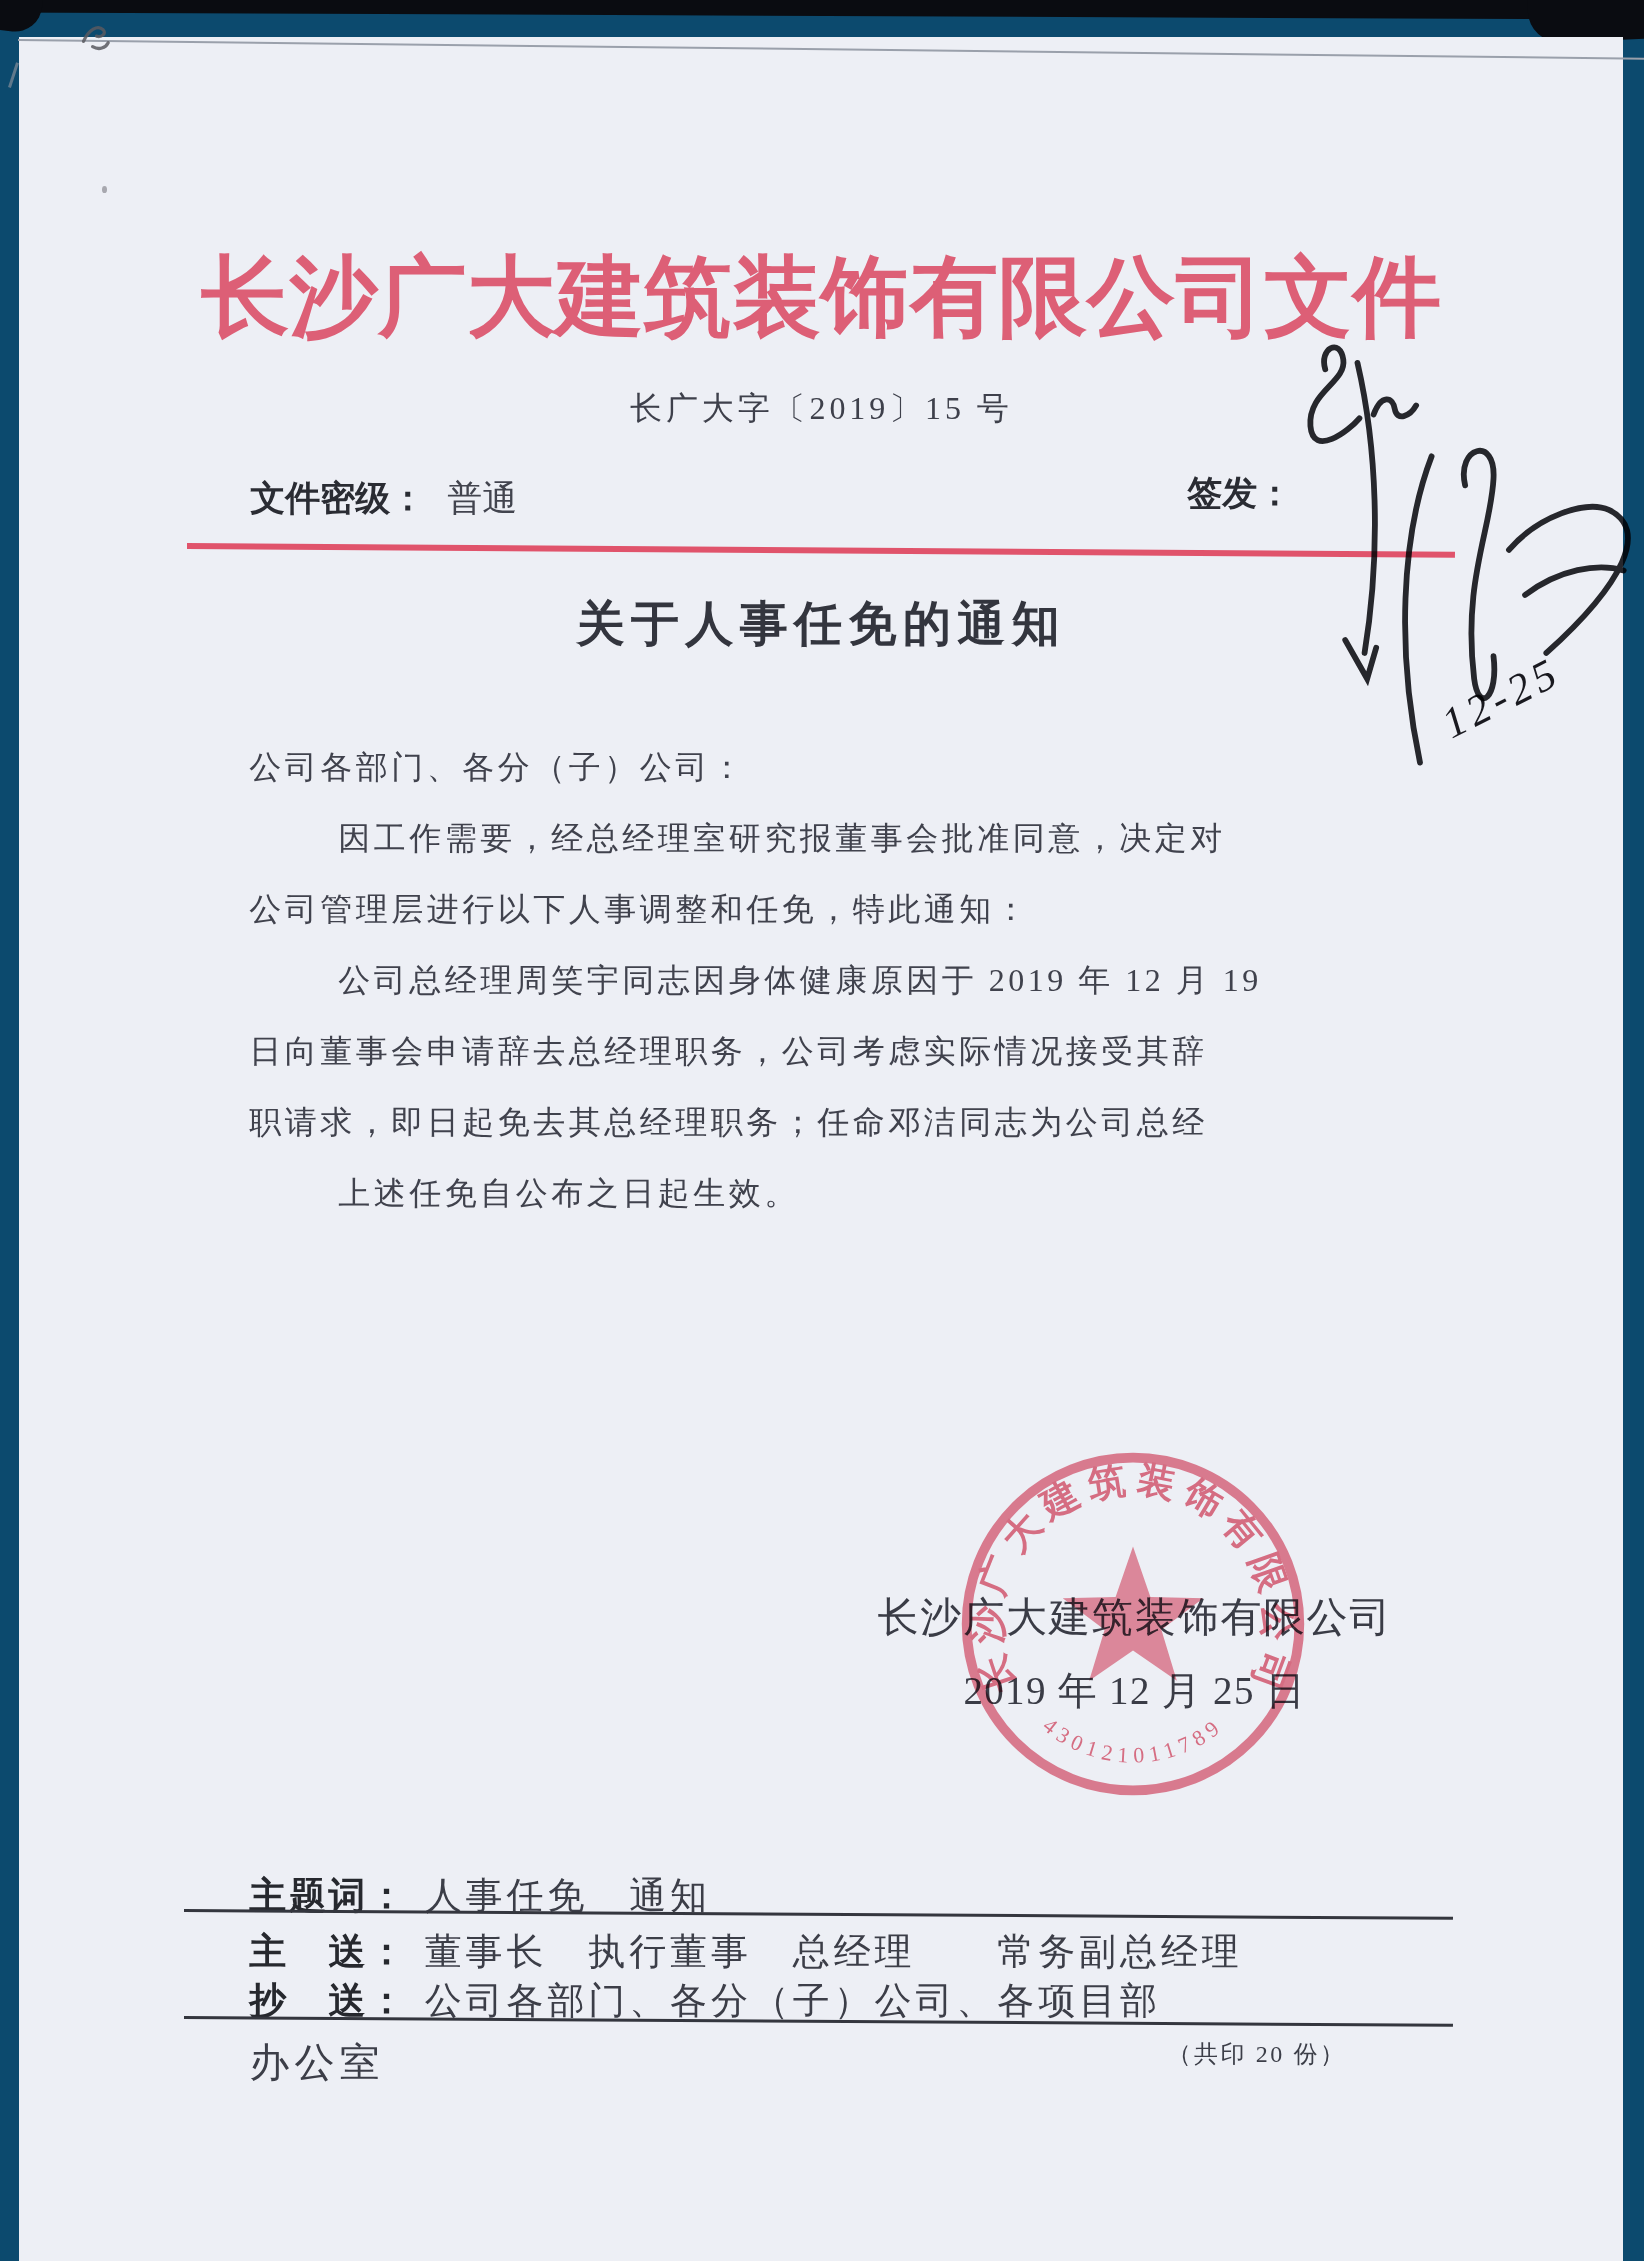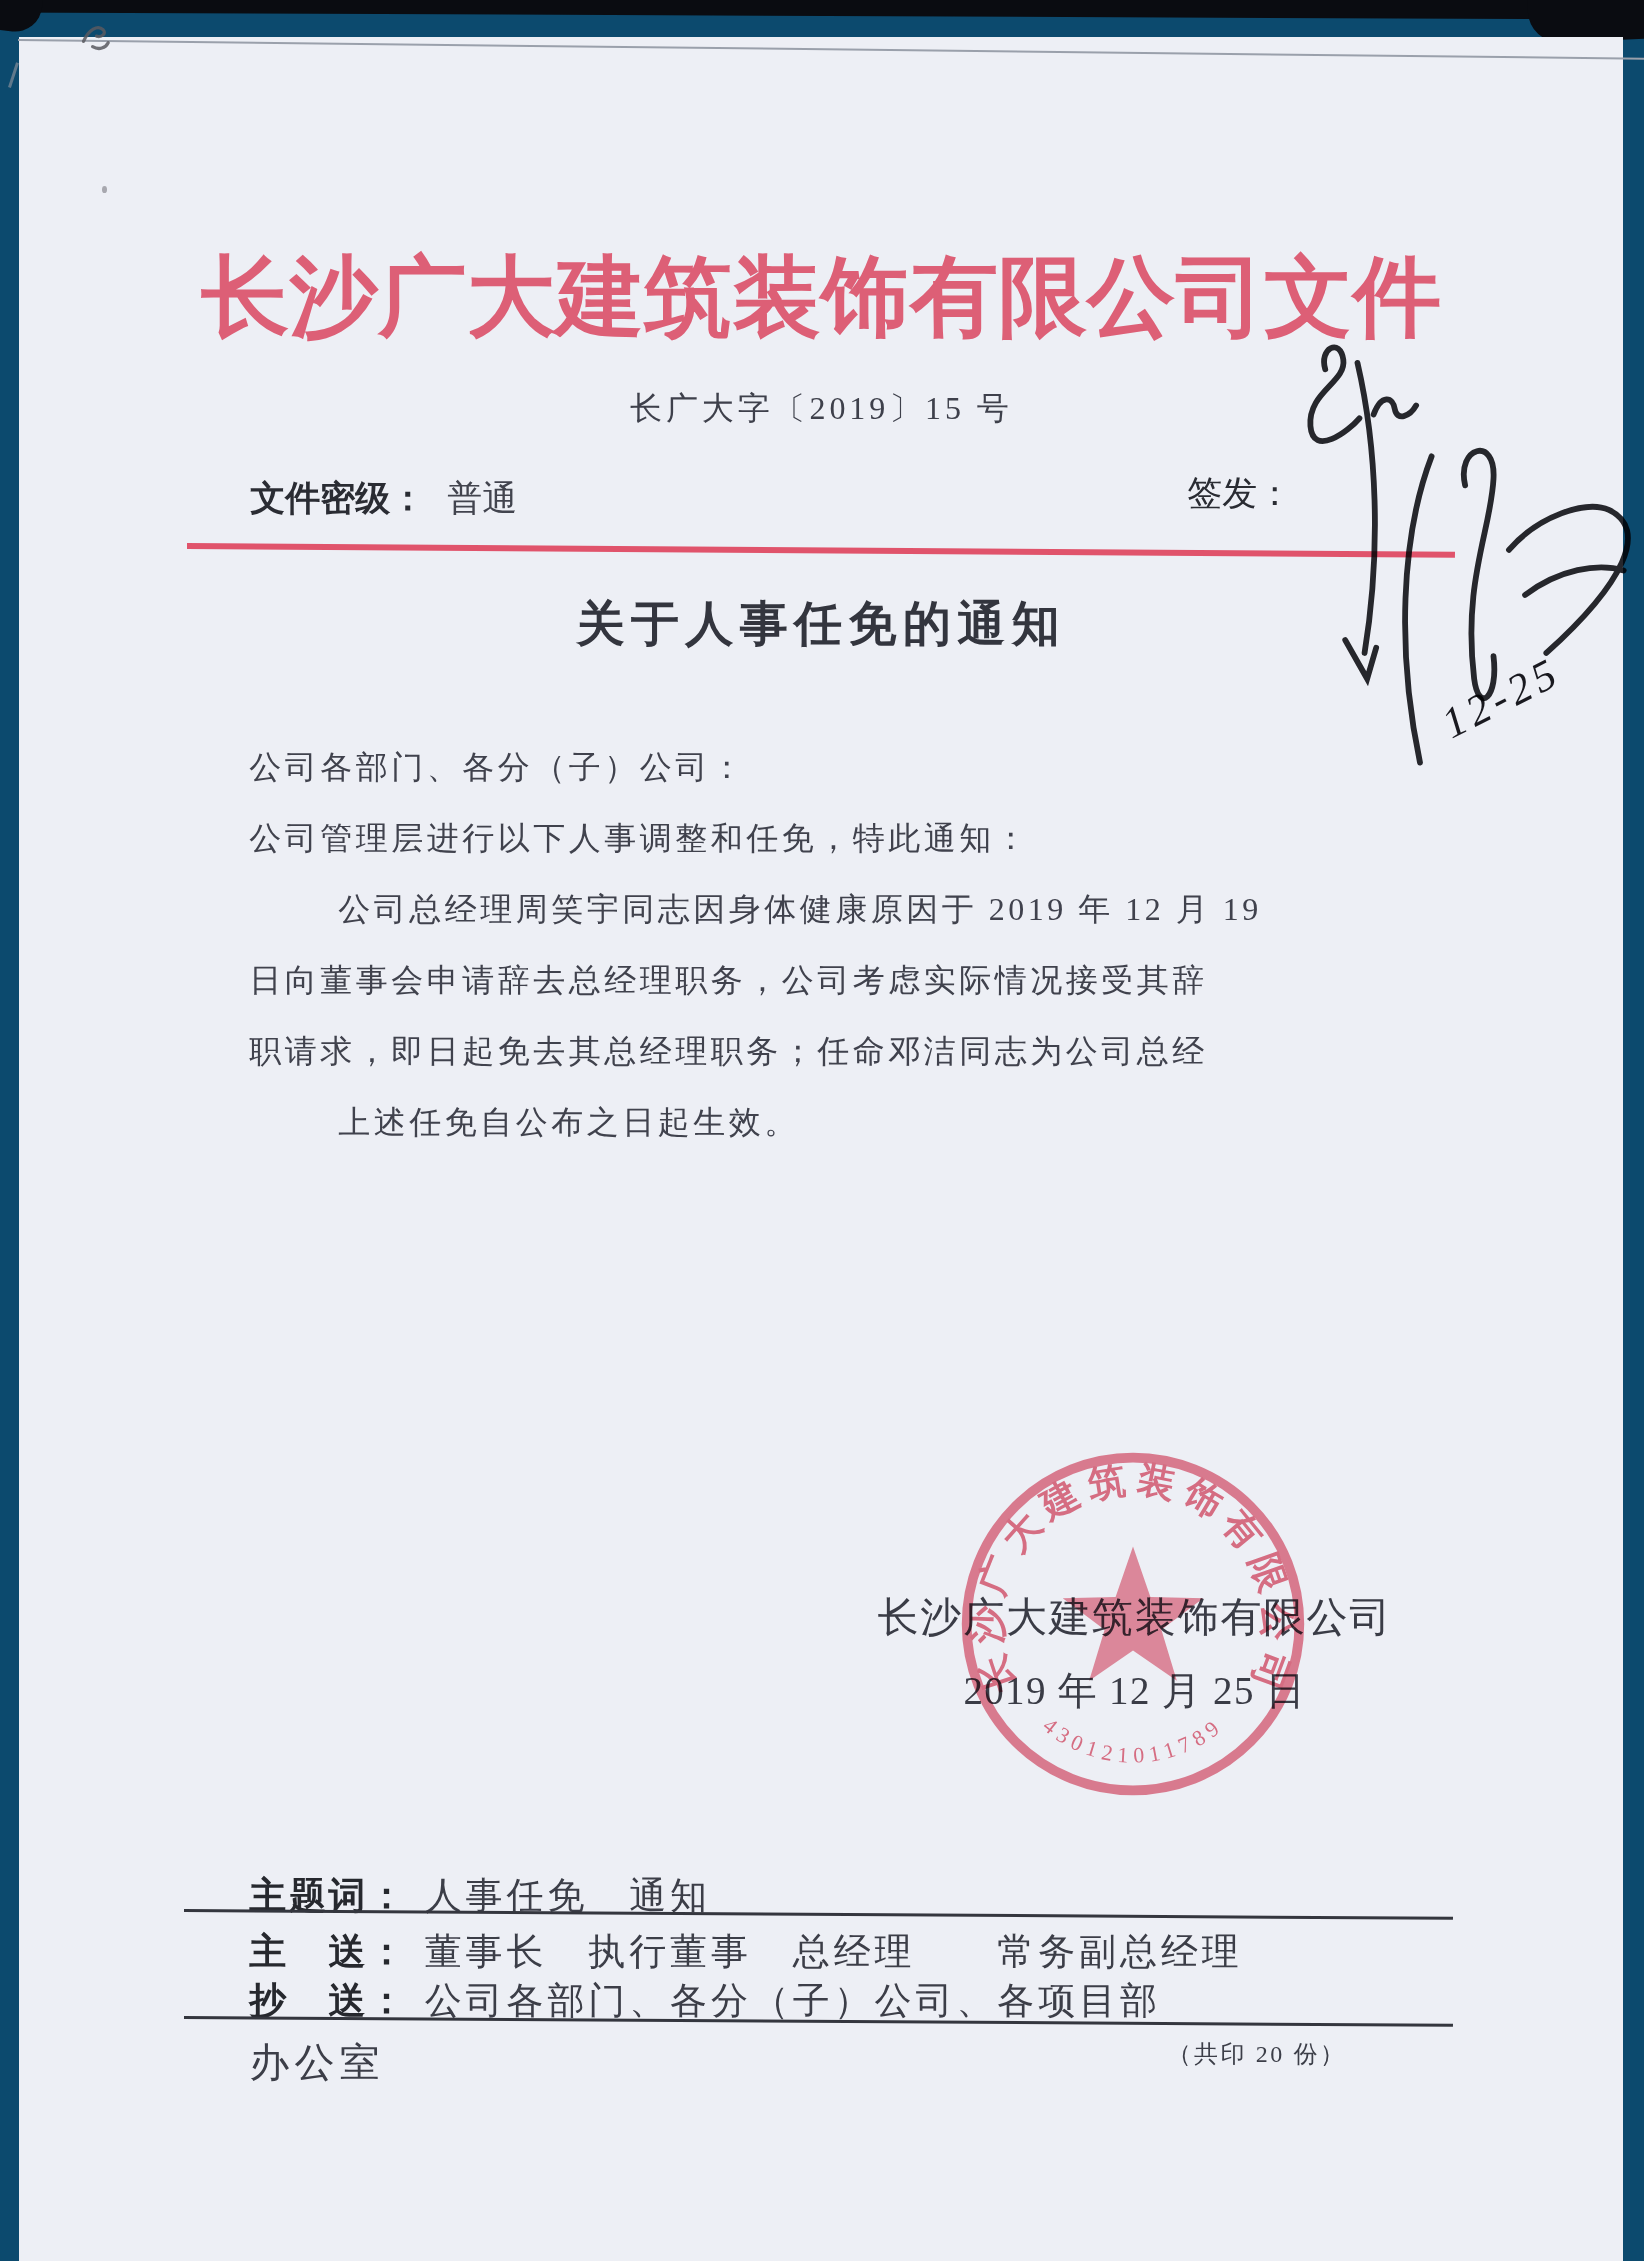--- a/index.html
+++ b/index.html
@@ -46,21 +46,21 @@
     font-size:88px;line-height:1.05;font-weight:700;color:#dd5f76;
     letter-spacing:0.6px;white-space:nowrap;
   }
   .doc-number{
     position:absolute;left:0;top:350px;width:100%;text-align:center;
     font-size:32px;color:#3e404b;letter-spacing:3.9px;
   }
   .meta-classification{position:absolute;left:231px;top:438px;font-size:35px;color:#42444e;text-align:right;}
   .meta-classification .lbl{font-weight:700;color:#2a2c33;}
   .meta-classification .val{margin-left:22px;}
-  .meta-issuer{position:absolute;left:1168px;top:433px;font-size:35px;font-weight:400;color:#2a2c33;}
+  .meta-issuer{position:absolute;left:1168px;top:433px;font-size:35px;font-weight:700;color:#2a2c33;}
   .red-rule{
     position:absolute;left:168px;top:506px;width:1268px;height:5.8px;
     background:#e0536b;transform:rotate(0.4deg);transform-origin:left center;
   }
   .notice-title{
     position:absolute;left:0;top:555px;width:100%;text-align:center;
     font-size:48px;font-weight:700;color:#33353e;letter-spacing:6.4px;
   }
   .body{
     position:absolute;left:230px;top:695px;width:1194px;
@@ -125,20 +125,21 @@
     </div>
 
     <div class="meta-issuer">签发：</div>
 
     <div class="red-rule"></div>
 
     <div class="notice-title">关于人事任免的通知</div>
 
     <div class="body">
       <div class="line">公司各部门、各分（子）公司：</div>
+      <div class="line indent">因工作需要，经总经理室研究报董事会批准同意，决定对</div>
       <div class="line">公司管理层进行以下人事调整和任免，特此通知：</div>
       <div class="line indent">公司总经理周笑宇同志因身体健康原因于 2019 年 12 月 19</div>
       <div class="line">日向董事会申请辞去总经理职务，公司考虑实际情况接受其辞</div>
       <div class="line">职请求，即日起免去其总经理职务；任命邓洁同志为公司总经</div>
       <div class="line indent">上述任免自公布之日起生效。</div>
     </div>
 
     <div class="signoff-company">长沙广大建筑装饰有限公司</div>
     <div class="signoff-date">2019 年 12 月 25 日</div>
 

